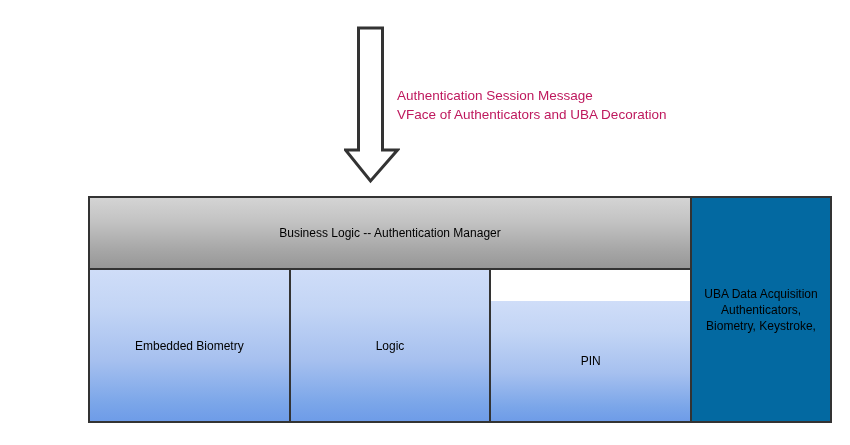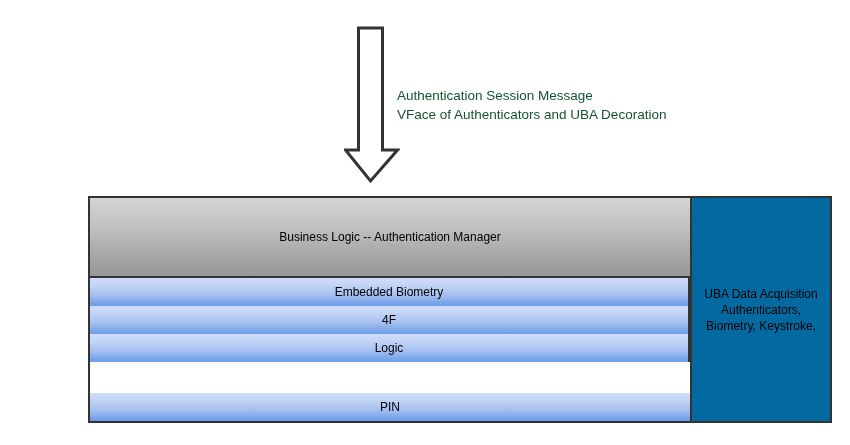--- a/index.html
+++ b/index.html
@@ -34,21 +34,21 @@
     width: 56px;
     height: 158px;
   }
 
   
   .arrow-caption {
     position: absolute;
     left: 397px;
     top: 86px;
     font-size: 13.5px;
-    color: #14532d;
+    color: #be185d;
     line-height: 19px;
     white-space: nowrap;
   }
   .arrow-caption .cap-line {
     display: block;
   }
 
   
   .stack {
     position: absolute;
@@ -63,39 +63,39 @@
   }
   .stack-left {
     width: 600px;
     display: flex;
     flex-direction: column;
     box-sizing: border-box;
   }
 
   
   .business-bar {
-    height: 80px;
+    height: 72px;
     box-sizing: border-box;
     border-bottom: 2px solid #333333;
     background: linear-gradient(to bottom, #d4d4d4 0%, #c2c2c2 35%, #a8a8a8 72%, #979797 100%);
     display: flex;
     align-items: center;
     justify-content: center;
   }
   .business-bar-label {
     font-size: 12px;
     color: #000000;
     text-align: center;
   }
 
   
   .auth-row {
     flex: 1;
     display: flex;
-    flex-direction: column;
+    flex-direction: row;
   }
   .auth-box {
     flex: 1;
     box-sizing: border-box;
     background: linear-gradient(to bottom, #cfddf8 0%, #c3d5f5 25%, #a6c0ef 60%, #7ba6e9 88%, #6e9ce8 100%);
     display: flex;
     align-items: center;
     justify-content: center;
     border-right: 2px solid #333333;
   }
@@ -152,23 +152,20 @@
 
       <div class="business-bar">
         <span class="business-bar-label">Business Logic -- Authentication Manager</span>
       </div>
 
       <div class="auth-row">
         <div class="auth-box">
           <span class="auth-box-label">Embedded Biometry</span>
         </div>
         <div class="auth-box">
-          <span class="auth-box-label">4F</span>
-        </div>
-        <div class="auth-box">
           <span class="auth-box-label">Logic</span>
         </div>
         <div class="auth-box">
           <span class="auth-box-label">PIN</span>
         </div>
       </div>
 
     </div>
 
     <div class="uba-panel">

